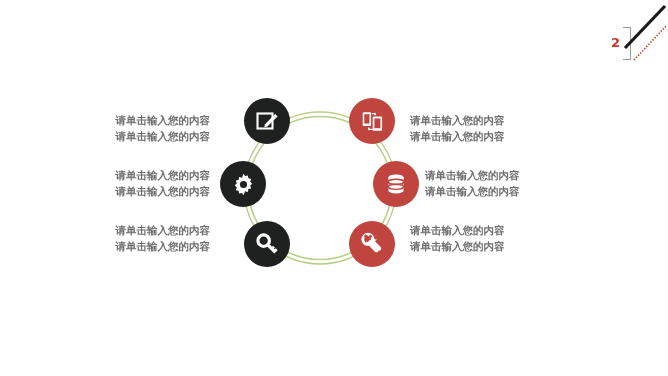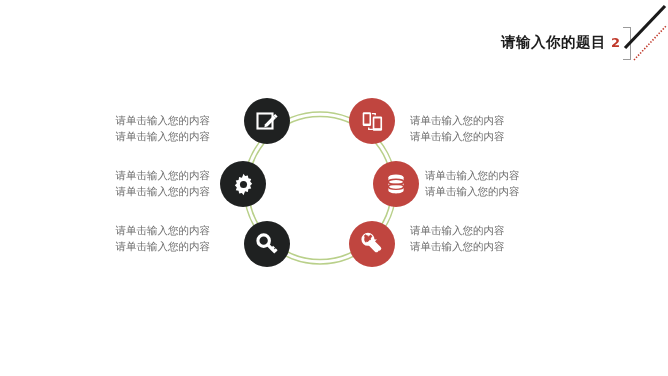--- a/index.html
+++ b/index.html
@@ -106,41 +106,41 @@
   #node-database { left: 153px; top: 69px;  }
   #node-wrench   { left: 129px; top: 129px; }
 
   
   .text-block {
     position: absolute;
     font-size: 10.5px;
     line-height: 1.55;
     color: #6d6d6d;
     white-space: nowrap;
+    font-weight: bold;
   }
   .text-block.left  { text-align: right; }
   .text-block.right { text-align: left;  }
 
   #text-left-0  { left: 40px;  top: 112px; width: 170px; }
   #text-left-1  { left: 25px;  top: 167px; width: 185px; }
   #text-left-2  { left: 40px;  top: 222px; width: 170px; }
 
   #text-right-0 { left: 410px; top: 112px; width: 180px; }
   #text-right-1 { left: 425px; top: 167px; width: 180px; }
   #text-right-2 { left: 410px; top: 222px; width: 180px; }
 
   .text-line { display: block; }
 </style>
 </head>
 <body>
 
 <div id="slide">
 
   <div id="header">
-    <span id="title-text">请输入你的题目</span>
     <span id="title-number">2</span>
   </div>
   <div id="title-bracket"></div>
 
   <svg id="corner-deco" width="60" height="62" viewBox="0 0 60 62">
     <line x1="17" y1="48" x2="57" y2="6" stroke="#1a1a1a" stroke-width="3.2" stroke-linecap="butt"></line>
     <line x1="26" y1="60" x2="59" y2="25" stroke="#c0392b" stroke-width="1.6" stroke-dasharray="1.4 1.6" stroke-linecap="butt"></line>
   </svg>
 
   <div id="diagram">

